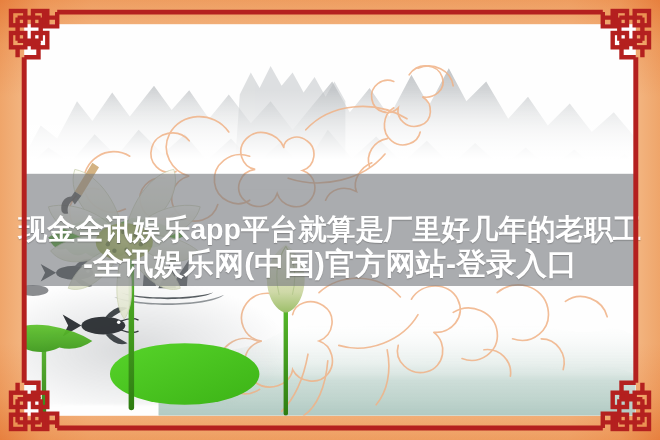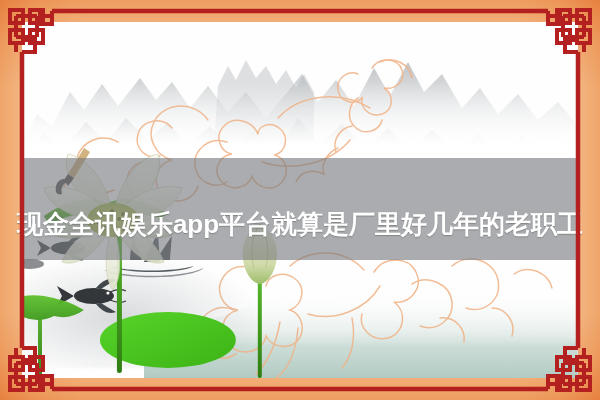--- a/index.html
+++ b/index.html
@@ -282,20 +282,21 @@
       <path d="M34,6 l6,4 l-16,26 l-6,-4 z" fill="#c9a063"></path>
       <path d="M18,32 l6,4 l-6,8 l-4,-6 z" fill="#2c2c2c"></path>
       <path d="M6,50 c-2,-10 6,-16 14,-12 c-6,2 -10,8 -8,14 c-3,1 -5,0 -6,-2 z" fill="#2c2c2c"></path>
     </svg>
 
   </div>
 
   <div class="band"></div>
   <div class="band-text" style="top:158px">
     <div class="ln ln1" style="font-size: 26px;">现金全讯娱乐app平台就算是厂里好几年的老职工</div>
+    <div class="ln ln2">-全讯娱乐网(中国)官方网站-登录入口</div>
   </div>
 
   <svg class="frame" viewBox="0 0 600 400">
     <g fill="none" stroke="#b4201f" stroke-width="4.5" stroke-linejoin="miter" stroke-linecap="butt">
 
       <line x1="52" y1="11" x2="548" y2="11"></line>
       <line x1="52" y1="389" x2="548" y2="389"></line>
       <line x1="22" y1="52" x2="22" y2="348"></line>
       <line x1="578" y1="52" x2="578" y2="348"></line>
     </g>

